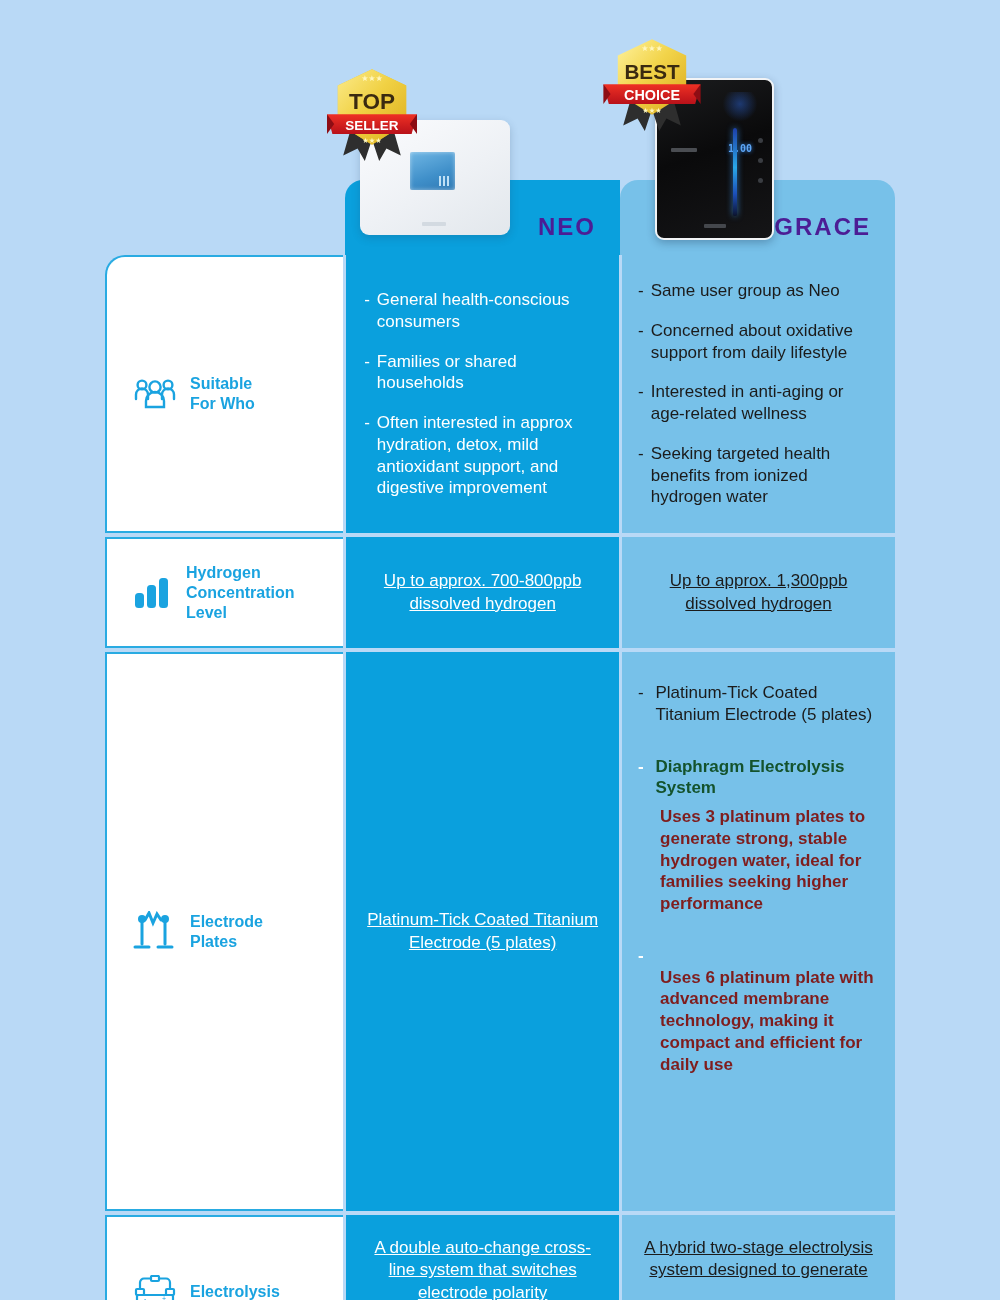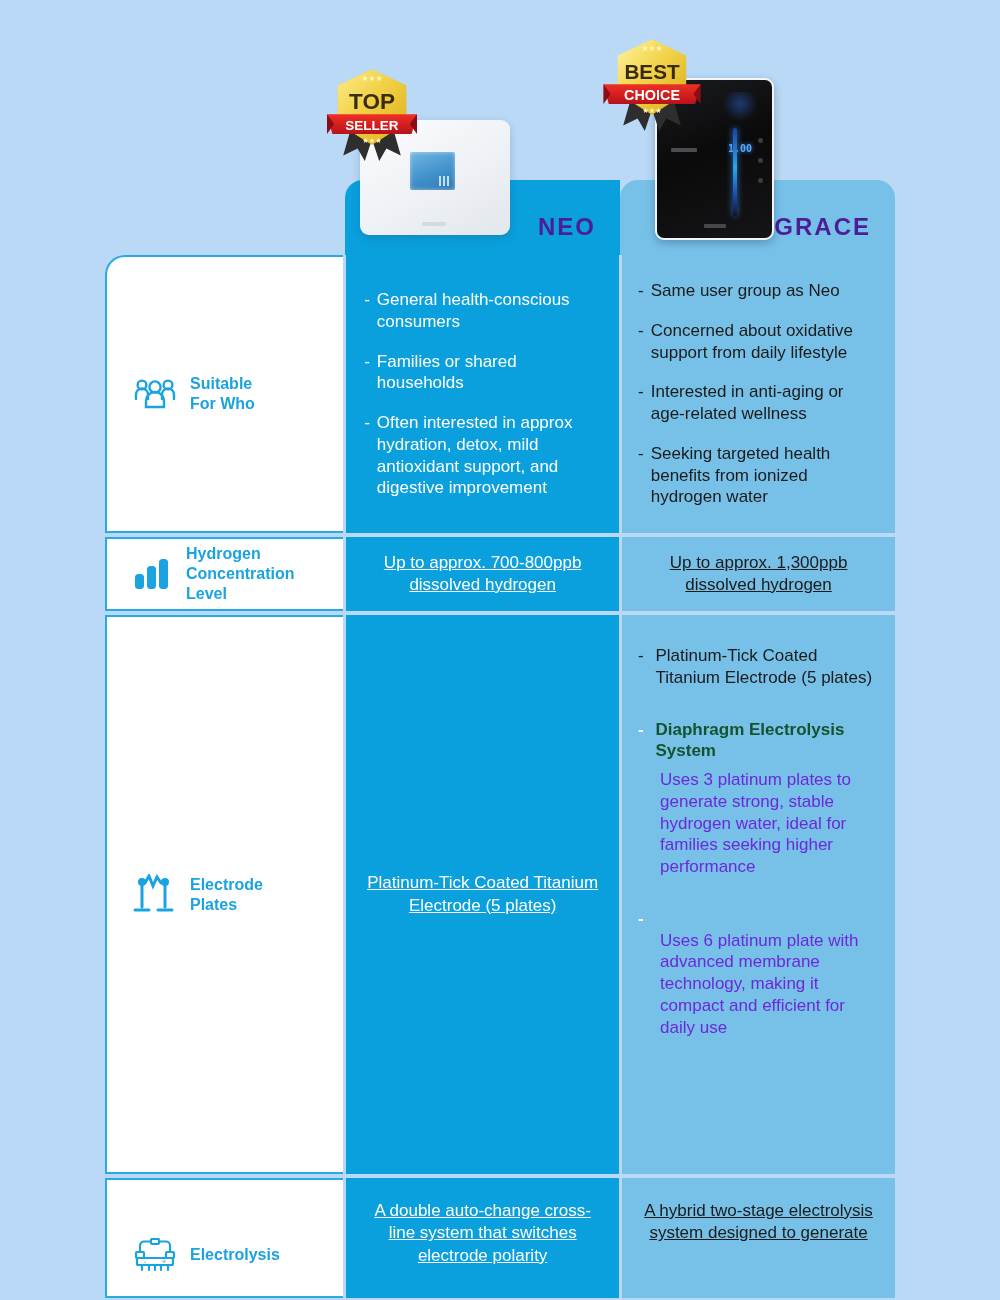--- a/index.html
+++ b/index.html
@@ -117,21 +117,21 @@
   svg{display:block;}
 
   
   .bul{display:flex;margin-bottom:18px;line-height:1.28;}
   .bul:last-child{margin-bottom:0;}
   .dash{flex:0 0 auto;margin-right:7px;}
   .neo-txt{color:#ffffff;font-size:17px;}
   .grace-txt{color:#1b1b1b;font-size:17px;}
   .center-txt{text-align:center;line-height:1.32;text-decoration:underline;}
   .sub-head{font-weight:bold;color:#14532d;margin-bottom:7px;}
-  .sub-body{color:#6d28d9;}
+  .sub-body{color:#7f1d1d;font-weight:bold;}
   .blk{margin-bottom:30px;}
   .blk:last-child{margin-bottom:0;}
   .indent{padding-left:22px;}
 </style>
 </head>
 <body>
 
 <div class="stage">
 
   <div class="head-neo">
@@ -253,21 +253,21 @@
             <span class="dash">-</span>
             <span>Interested in anti-aging or age-related wellness</span>
           </div>
         <div class="bul grace-txt">
             <span class="dash">-</span>
             <span>Seeking targeted health benefits from ionized hydrogen water</span>
           </div>
       </div>
     </div>
 
-    <div class="row" style="height:74px;">
+    <div class="row" style="height:111px;">
       <div class="c-label">
         <div class="lbl-wrap">
           <span>
             <svg width="40" height="34" viewBox="0 0 40 34">
               <rect x="2" y="17" width="9" height="15" rx="3.5" fill="#1aa3e0"></rect>
               <rect x="14" y="9" width="9" height="23" rx="3.5" fill="#1aa3e0"></rect>
               <rect x="26" y="2" width="9" height="30" rx="3.5" fill="#1aa3e0"></rect>
             </svg>
           </span>
           <span class="lbl-txt">

